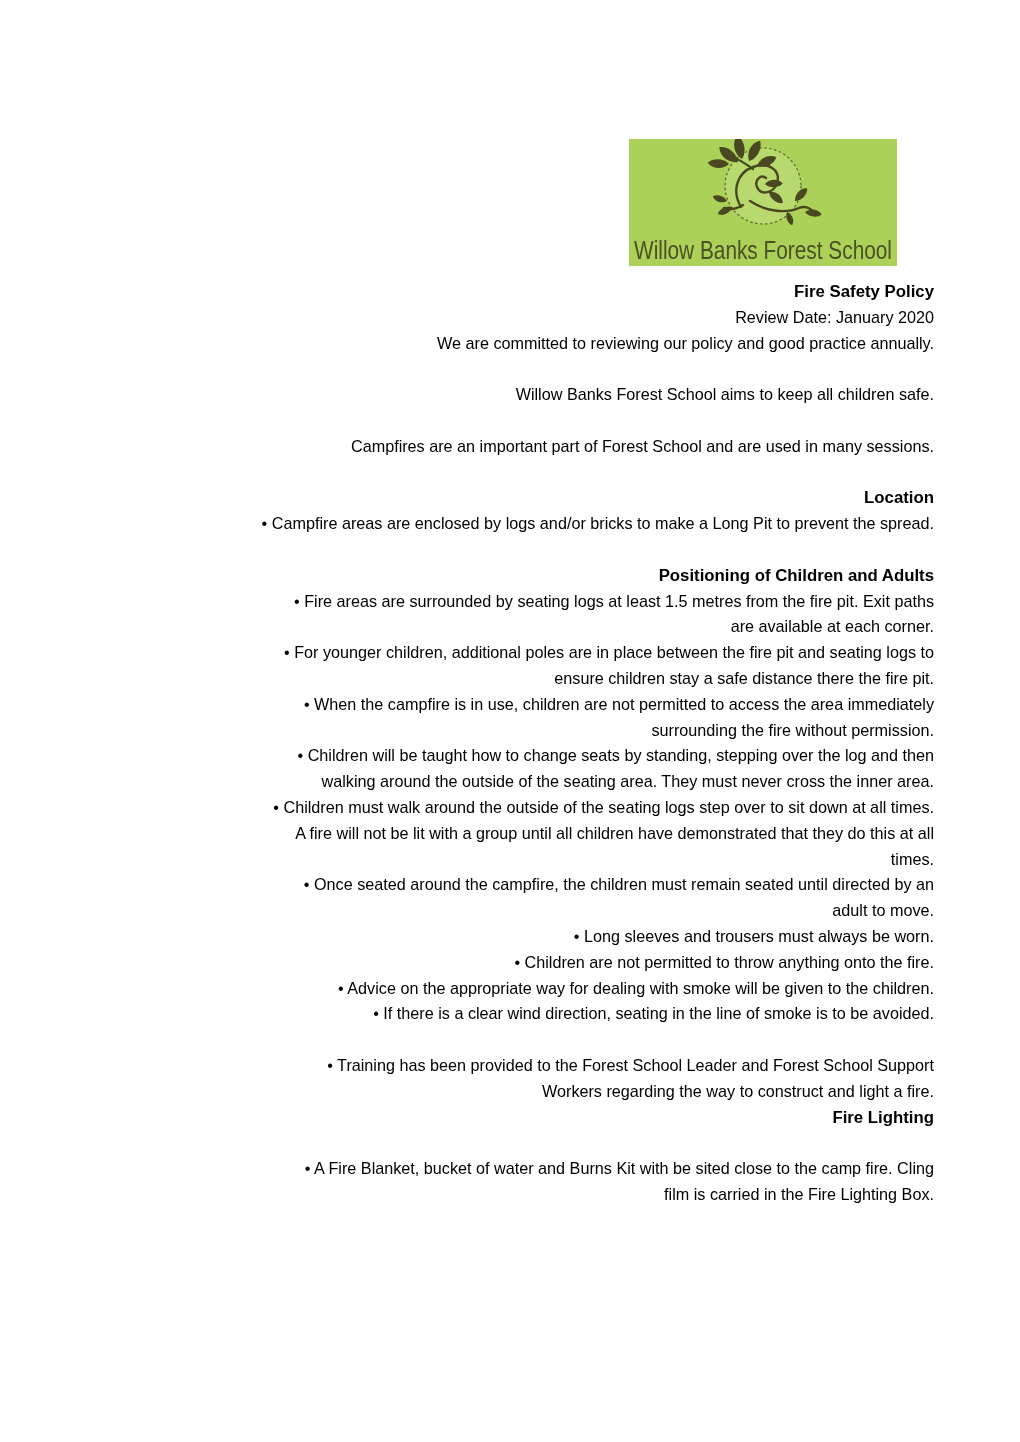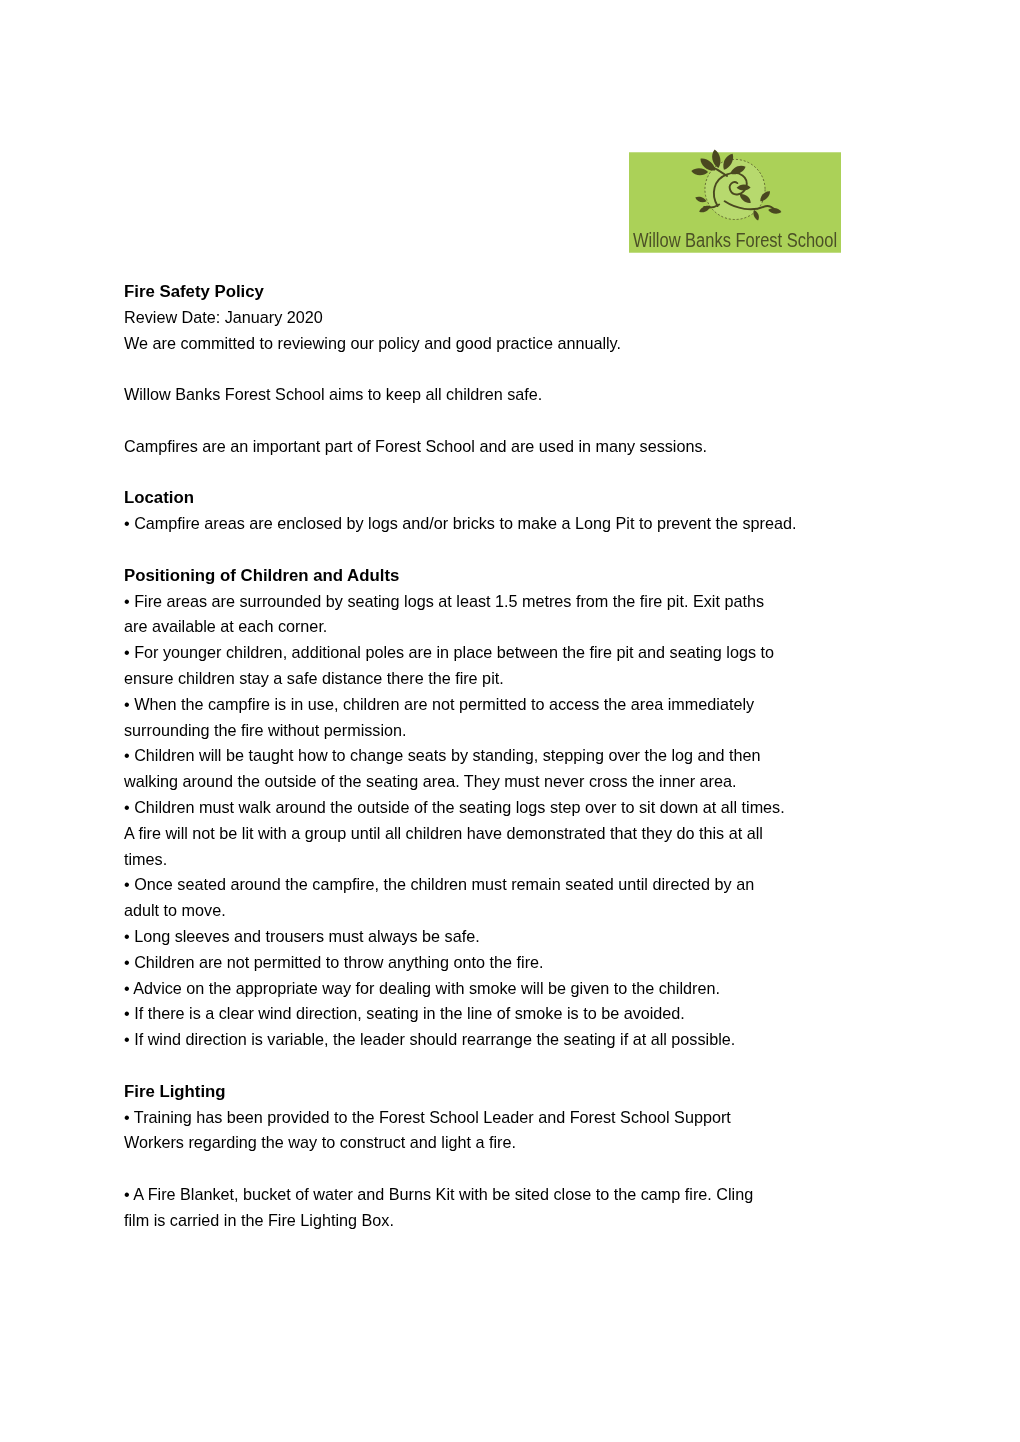--- a/index.html
+++ b/index.html
@@ -11,32 +11,32 @@
   }
   .page {
     position: relative;
     width: 1020px; height: 1442px;
     background: #ffffff;
     overflow: hidden;
   }
   .logo {
     position: absolute;
     left: 629px; top: 139px;
-    width: 212px; height: 127px;
+    width: 268px; height: 127px;
   }
   .logo svg { display: block; width: 100%; height: 100%; }
   .content {
     position: absolute;
     left: 124px; top: 279px;
     width: 810px;
     color: #000000;
     font-size: 16.2px;
     line-height: 25.8px;
   }
-  .block { white-space: pre-line; margin: 0; }
+  .block { white-space: pre-line; margin: 0; text-align: right; }
   .block.heading { font-weight: 700; font-size: 16.8px; }
   .block.spacer { height: 25.8px; }
 </style>
 </head>
 <body>
 
 <div class="page">
 
   <div class="logo">
     <svg viewBox="0 0 268 127" xmlns="http://www.w3.org/2000/svg">
@@ -90,27 +90,26 @@
 ensure children stay a safe distance there the fire pit.</div>
       <div class="block paragraph">• When the campfire is in use, children are not permitted to access the area immediately
 surrounding the fire without permission.</div>
       <div class="block paragraph">• Children will be taught how to change seats by standing, stepping over the log and then
 walking around the outside of the seating area. They must never cross the inner area.</div>
       <div class="block paragraph">• Children must walk around the outside of the seating logs step over to sit down at all times.
 A fire will not be lit with a group until all children have demonstrated that they do this at all
 times.</div>
       <div class="block paragraph">• Once seated around the campfire, the children must remain seated until directed by an
 adult to move.</div>
-      <div class="block paragraph">• Long sleeves and trousers must always be safe.</div>
+      <div class="block paragraph">• Long sleeves and trousers must always be worn.</div>
       <div class="block paragraph">• Children are not permitted to throw anything onto the fire.</div>
       <div class="block paragraph">• Advice on the appropriate way for dealing with smoke will be given to the children.</div>
       <div class="block paragraph">• If there is a clear wind direction, seating in the line of smoke is to be avoided.</div>
-      <div class="block paragraph">• If wind direction is variable, the leader should rearrange the seating if at all possible.</div>
       <div class="block spacer"></div>
-      <div class="block heading">Fire Lighting</div>
       <div class="block paragraph">• Training has been provided to the Forest School Leader and Forest School Support
 Workers regarding the way to construct and light a fire.</div>
+      <div class="block heading">Fire Lighting</div>
       <div class="block spacer"></div>
       <div class="block paragraph">• A Fire Blanket, bucket of water and Burns Kit with be sited close to the camp fire. Cling
 film is carried in the Fire Lighting Box.</div>
     </div>
 
 </div>
 
 </body></html>

